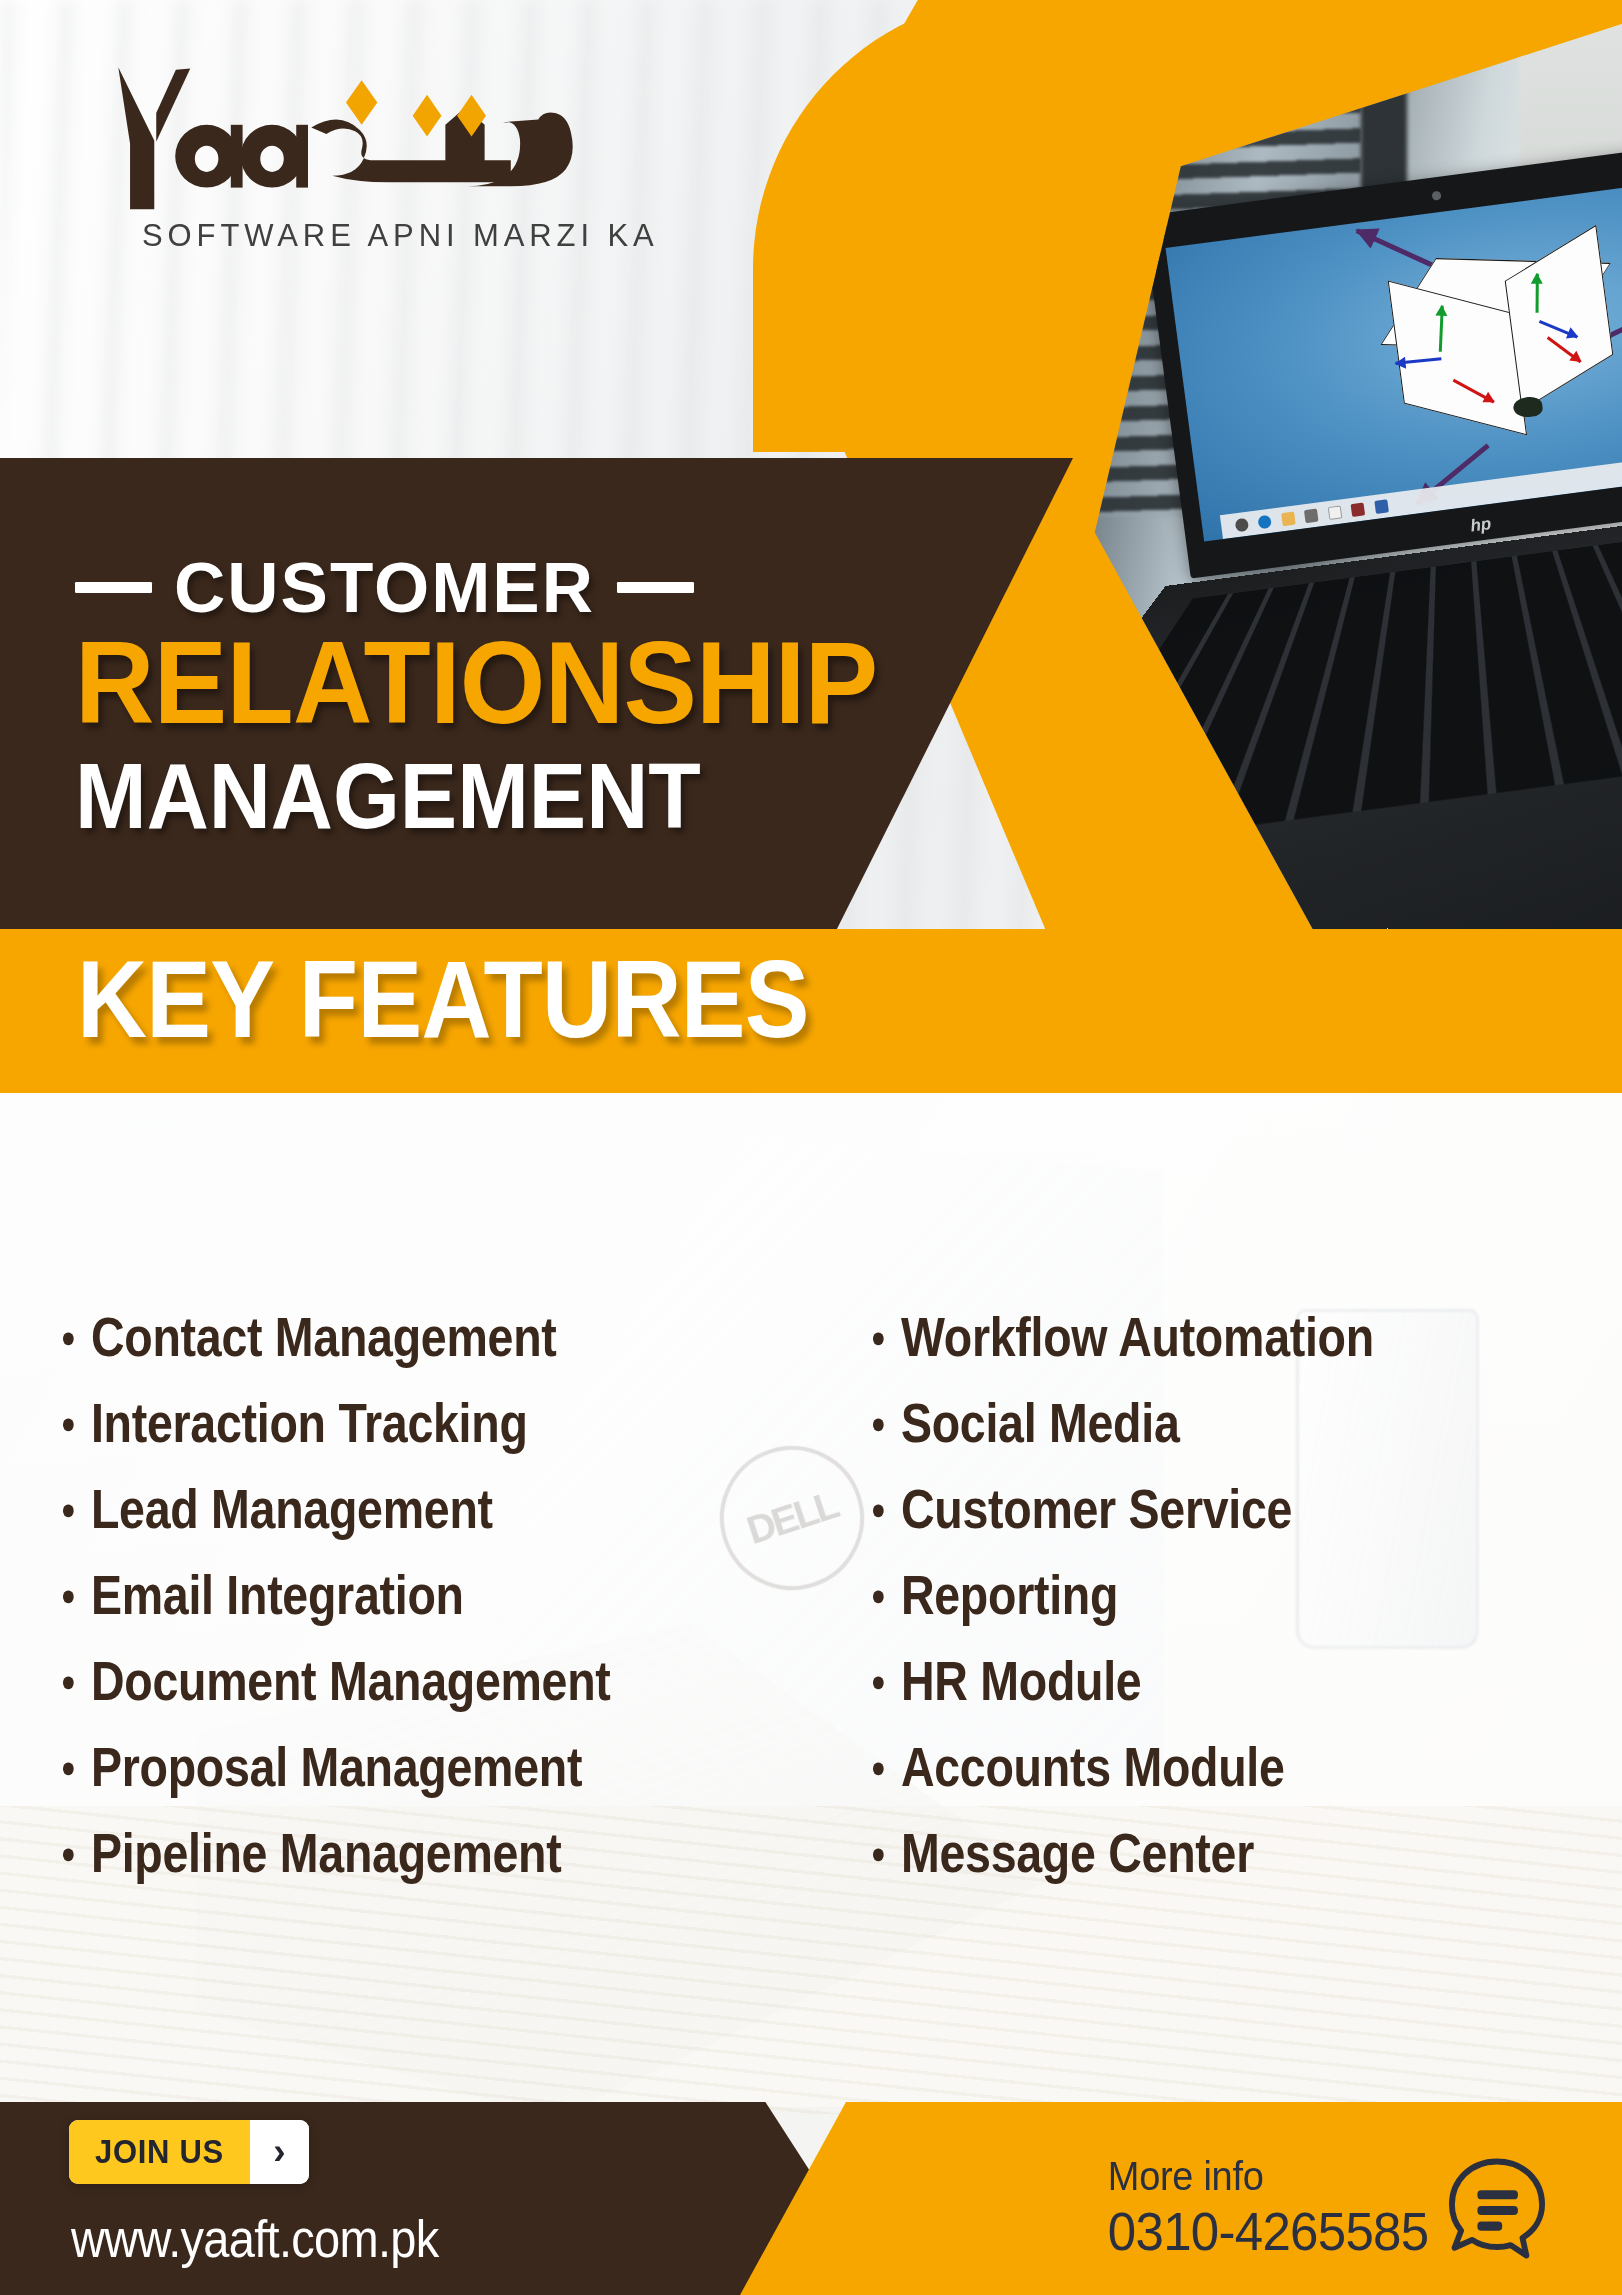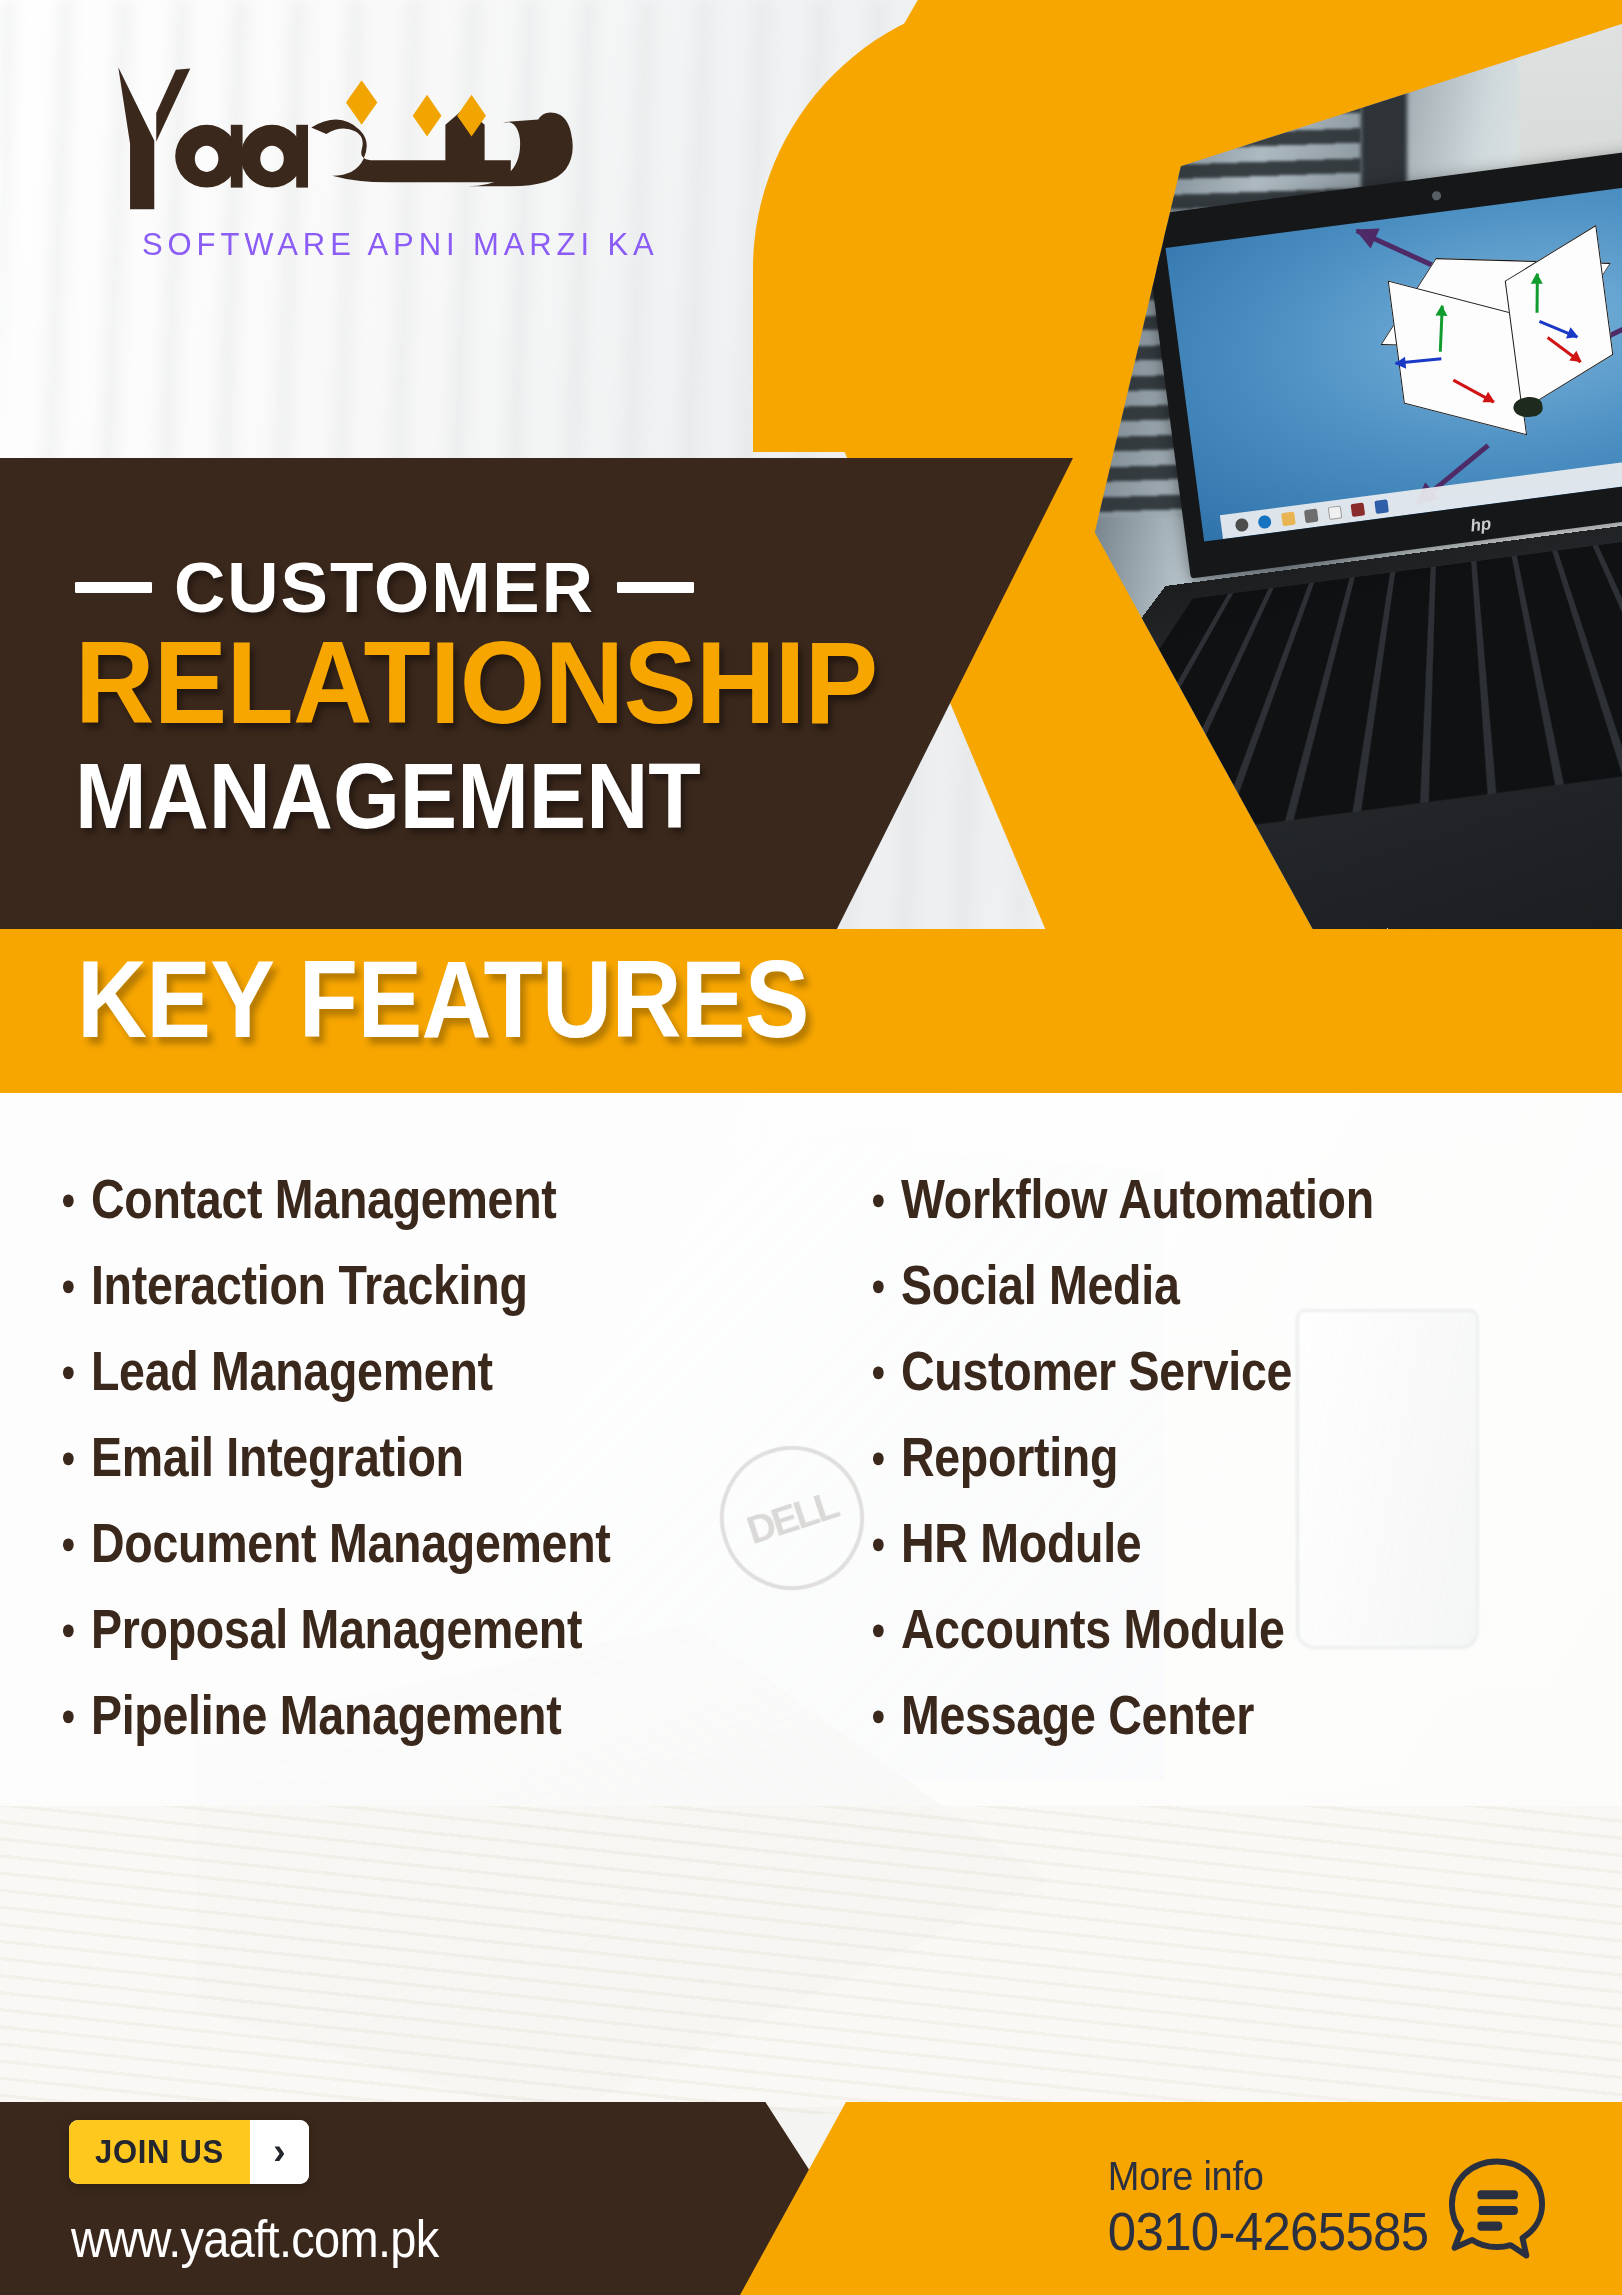--- a/index.html
+++ b/index.html
@@ -227,21 +227,21 @@
     letter-spacing:-0.7px; line-height:1.05;
     text-shadow:5.2px 5.9px 6.5px rgba(0,0,0,.26);
     transform:scaleY(1.13); transform-origin:left top;
   }
 
   
   .features{
     position:absolute; left:0; top:1171px; width:1623px; height:877px;
     display:flex;
   }
-  .fcol{ flex:1; display:flex; flex-direction:column; }
+  .fcol{ flex:1; display:flex; flex-direction:column;justify-content:center; }
   .fcol.left{ padding-left:63px; }
   .fcol.right{ padding-left:870px; margin-left:-811px; }
   .fitem{
     display:flex; align-items:baseline; gap:18.3px;
     margin-bottom:31px;
     font-size:48px; color:#3B281C; font-weight:600;
     white-space:nowrap;
     transform:scaleY(1.16) scaleX(.97); transform-origin:left center;
     letter-spacing:-0.3px;
   }
@@ -292,22 +292,22 @@
   }
   .fr-texts{ text-align:left; color:#2b3040; }
   .more-info{ font-size:38px; letter-spacing:-0.3px; transform:scaleY(1.08); }
   .phone{ font-size:51px; letter-spacing:-0.7px; margin-top:3.9px; transform:scaleY(1.06); }
   .chat-icon{ width:98px; height:105px; flex:none; position:relative; }
 
   
   .logo-wrap{ position:absolute; left:92px; top:62px; width:628px; height:216px; }
   .logo-mark{ position:absolute; left:0; top:0; width:589px; height:157px; }
   .logo-tag{
-    position:absolute; left:50px; top:165px;
-    color:#8b5cf6; font-size:31px; letter-spacing:4.9px;
+    position:absolute; left:50px; top:156px;
+    color:#404040; font-size:31px; letter-spacing:4.9px;
     font-weight:400;
   }
 </style>
 </head>
 <body>
 
 <div id="poster">
 
   <div class="bg-photo-top"></div>
   <div class="bg-photo-mid"></div>

